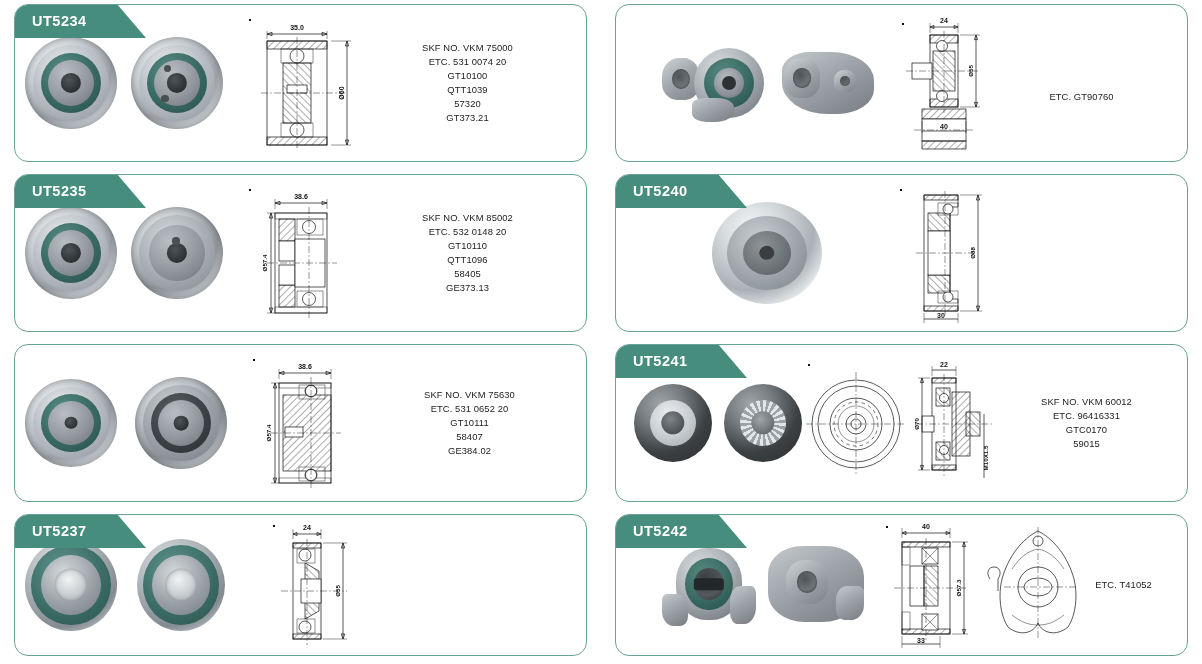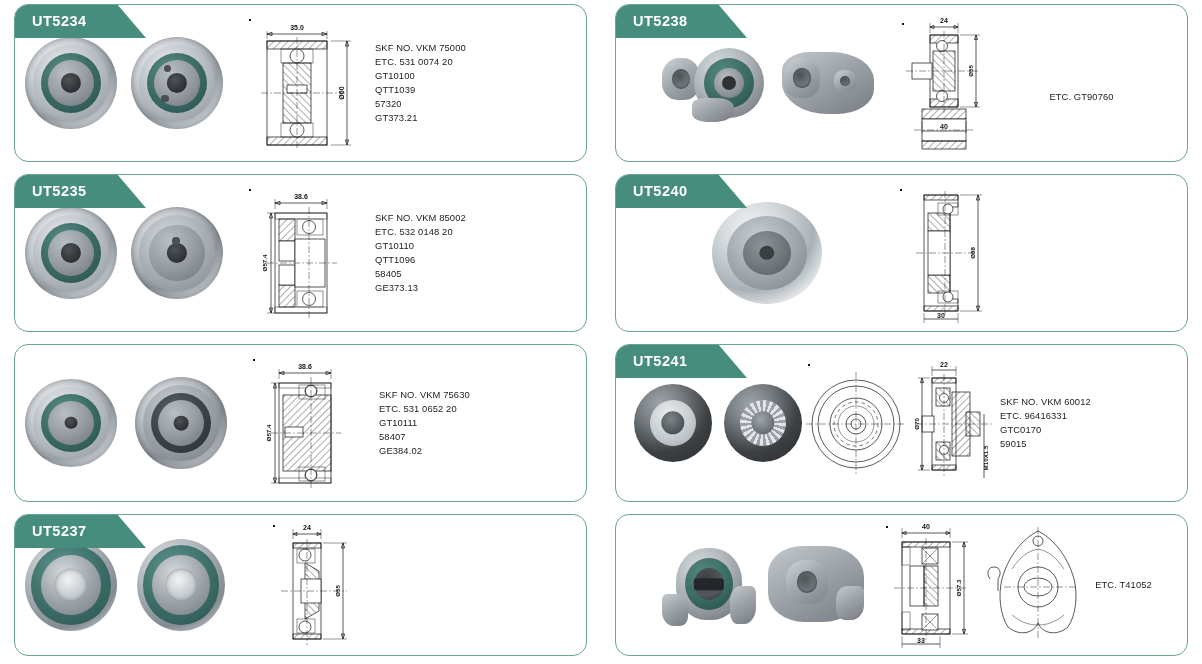--- a/index.html
+++ b/index.html
@@ -48,21 +48,21 @@
     display: flex; align-items: center;
   }
   .photos {
     flex: 0 0 auto;
     display: flex; align-items: center; gap: 14px;
     padding-left: 10px;
   }
   .drawing { flex: 0 0 auto; display: flex; align-items: center; }
   .codes {
     flex: 1 1 auto;
-    text-align: left;
+    text-align: center;
     padding-right: 26px;
     font-size: 9.4px;
     line-height: 1.48;
     color: #1b1b1b;
     letter-spacing: .1px;
   }
   .codes.center { text-align: center; padding-right: 0; }
   .code-line { white-space: nowrap; }
 
   
@@ -260,23 +260,20 @@
           <div class="code-line">QTT1039</div>
           <div class="code-line">57320</div>
           <div class="code-line">GT373.21</div>
         </div>
       </div>
     </div>
   </div>
 
   <div class="cell">
     <div class="card">
-      <div class="tab">
-        <span class="tab-label">UT5238</span>
-      </div>
       <div class="card-body">
         <div class="photos" style="padding-left:46px;gap:10px;">
           <div class="arm-unit" style="width:104px;height:86px;">
             <div class="boss" style="left:0;top:18px;width:38px;height:42px;"></div>
             <div class="body" style="left:32px;top:8px;width:70px;height:70px;">
               <div class="bg"></div>
               <div class="bc"></div>
               <div class="bh"></div>
             </div>
             <div class="bracket" style="left:30px;top:58px;width:42px;height:24px;"></div>
@@ -614,20 +611,23 @@
               <path class="ln" d="M72,120 l-1.7,-5 h3.4 z"></path>
             <text class="dim-sm" x="69" y="72" text-anchor="middle" transform="rotate(-90 69 72)">Ø55</text>
           </svg>
         </div>
       </div>
     </div>
   </div>
 
   <div class="cell">
     <div class="card">
+      <div class="tab">
+        <span class="tab-label">UT5242</span>
+      </div>
       <div class="card-body">
         <div class="photos" style="padding-left:46px;gap:6px;">
           <div class="arm-unit" style="width:96px;height:86px;">
             <div class="body" style="left:14px;top:6px;width:66px;height:72px;border-radius:46%;">
               <div class="bg"></div>
               <div class="bc" style="background:radial-gradient(circle at 40% 32%,#3a3f42 0%,#53585c 60%,#2d3134 100%);"></div>
               <div class="bh" style="width:46%;height:16%;border-radius:3px;background:#23272a;"></div>
             </div>
             <div class="bracket" style="left:0;top:52px;width:26px;height:32px;border-radius:20% 40% 30% 45%;"></div>
             <div class="bracket" style="left:68px;top:44px;width:26px;height:38px;border-radius:40% 20% 45% 30%;"></div>

